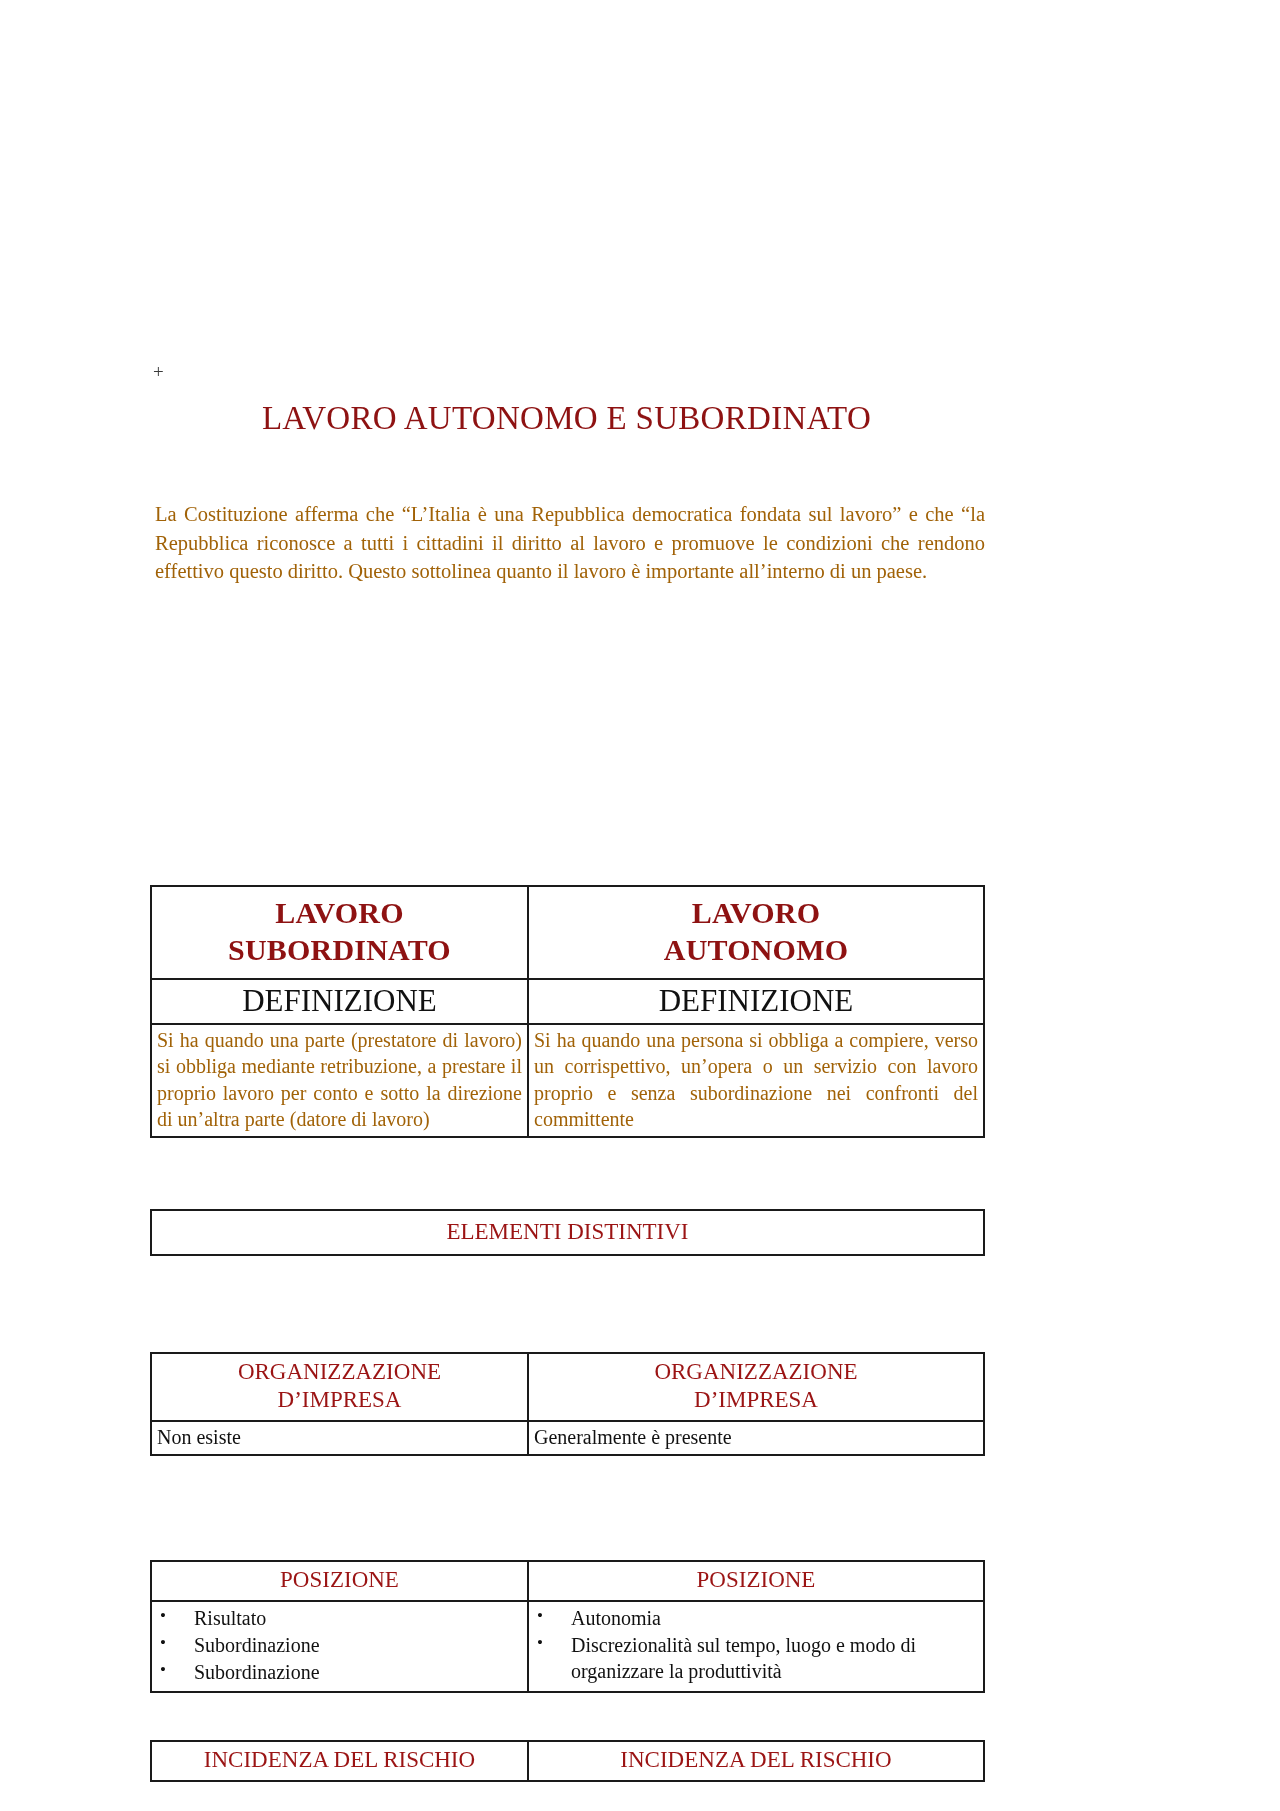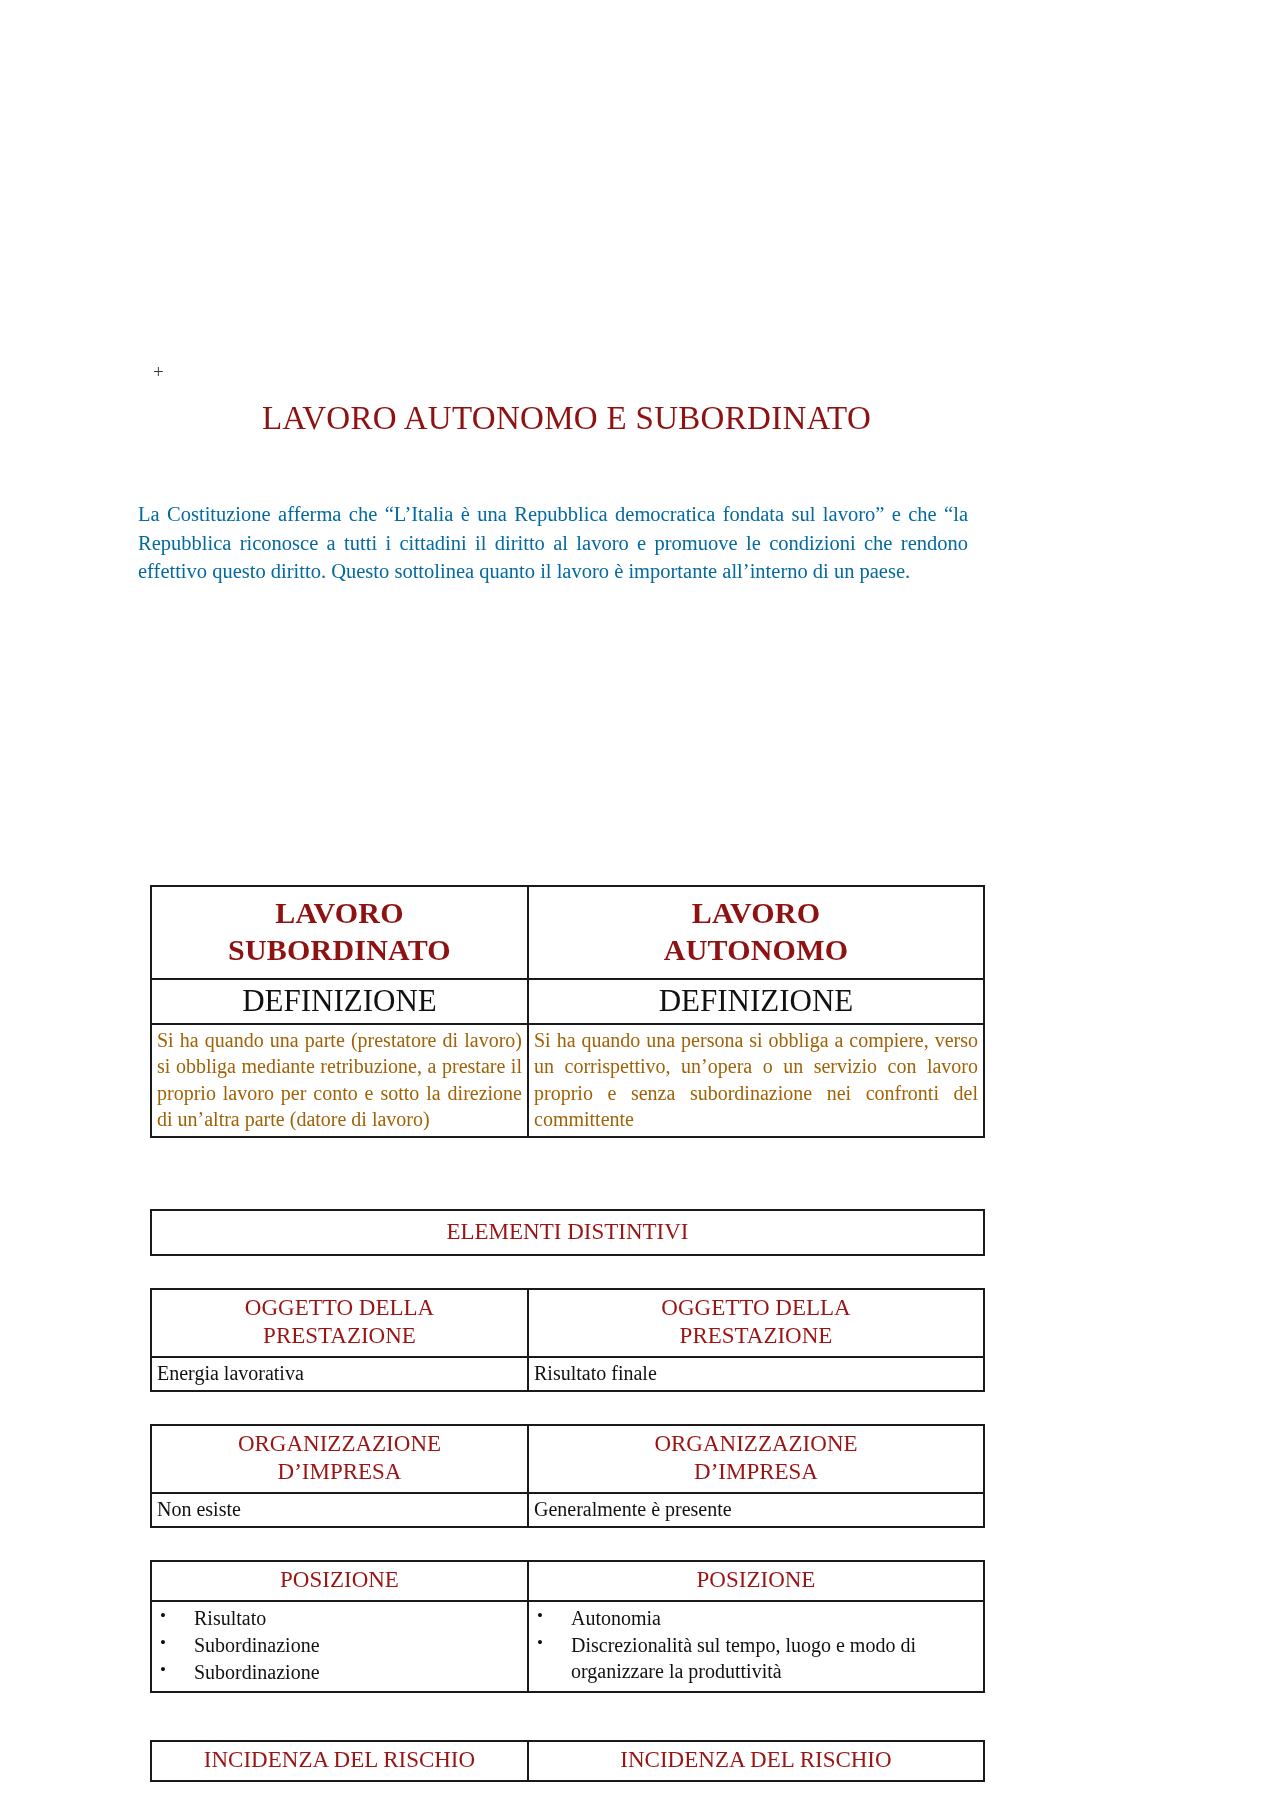--- a/index.html
+++ b/index.html
@@ -45,26 +45,26 @@
     font-size: 33px;
     line-height: 1.15;
     color: #8E1212;
     letter-spacing: 0.3px;
     font-weight: normal;
     font-family: "Liberation Serif", "DejaVu Serif", serif;
   }
 
   .body-block {
     position: absolute;
-    left: 138px;
+    left: 155px;
     top: 500px;
     width: 830px;
     font-size: 20.5px;
     line-height: 1.40;
-    color: #0369a1;
+    color: #a16207;
   }
   .para {
     text-align: justify;
     text-justify: inter-word;
     margin: 0;
   }
   .para + .para { margin-top: 0; }
 
   
   .tbl {
@@ -186,40 +186,22 @@
   </table>
 
   <table class="tbl" style="top:1209px;">
     <tbody>
       <tr>
         <td class="hd-red-band" style="width:833px;">ELEMENTI DISTINTIVI</td>
       </tr>
     </tbody>
   </table>
 
-  <table class="tbl" style="top:1288px;">
-    <tbody>
-      <tr>
-        <td class="col-l hd-red">
-          <div>OGGETTO DELLA</div>
-          <div>PRESTAZIONE</div>
-        </td>
-        <td class="col-r hd-red">
-          <div>OGGETTO DELLA</div>
-          <div>PRESTAZIONE</div>
-        </td>
-      </tr>
-      <tr>
-        <td class="col-l cell-plain">Energia lavorativa</td>
-        <td class="col-r cell-plain">Risultato finale</td>
-      </tr>
-    </tbody>
-  </table>
-
-  <table class="tbl" style="top:1424px;">
+
+  <table class="tbl" style="top:1352px;">
     <tbody>
       <tr>
         <td class="col-l hd-red">
           <div>ORGANIZZAZIONE</div>
           <div>D’IMPRESA</div>
         </td>
         <td class="col-r hd-red">
           <div>ORGANIZZAZIONE</div>
           <div>D’IMPRESA</div>
         </td>

